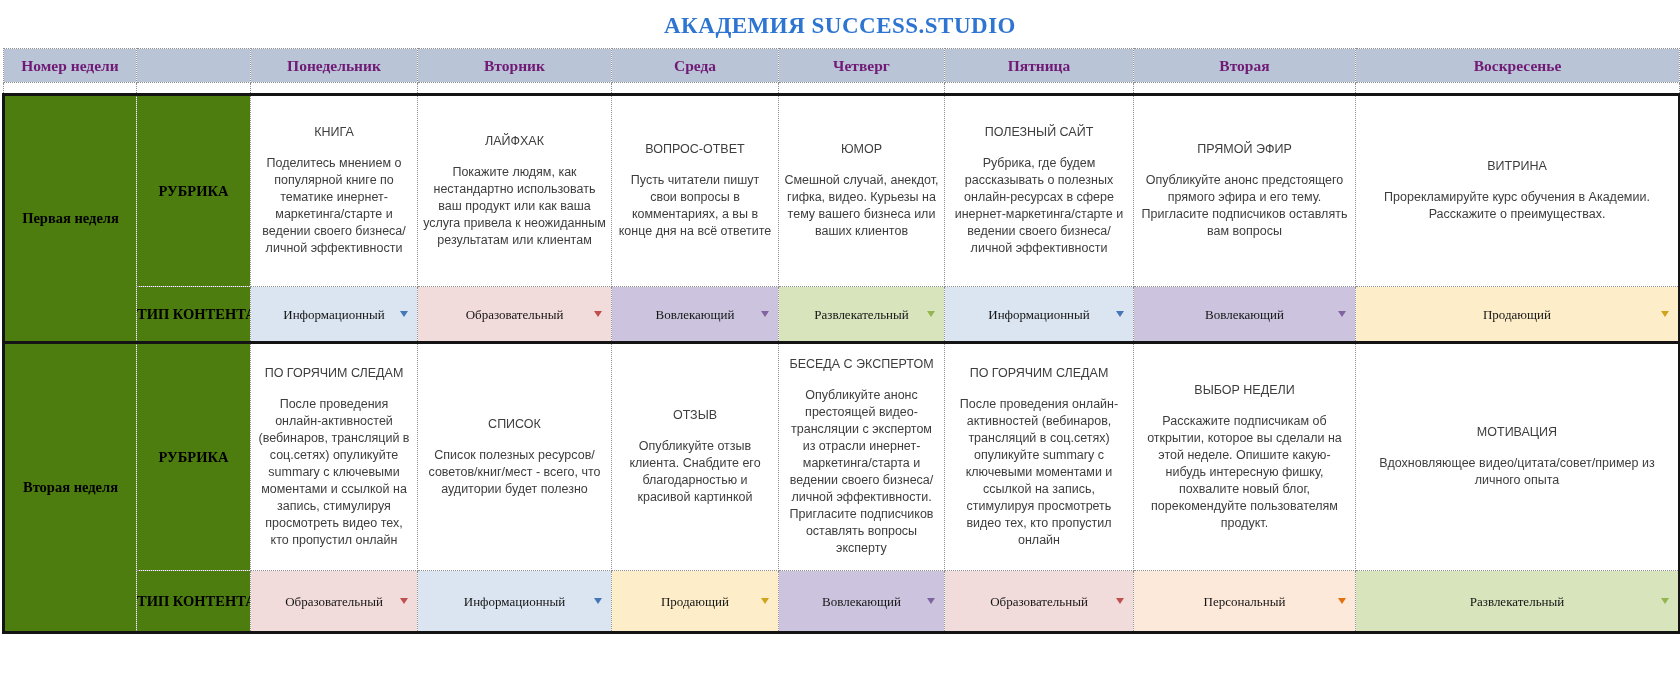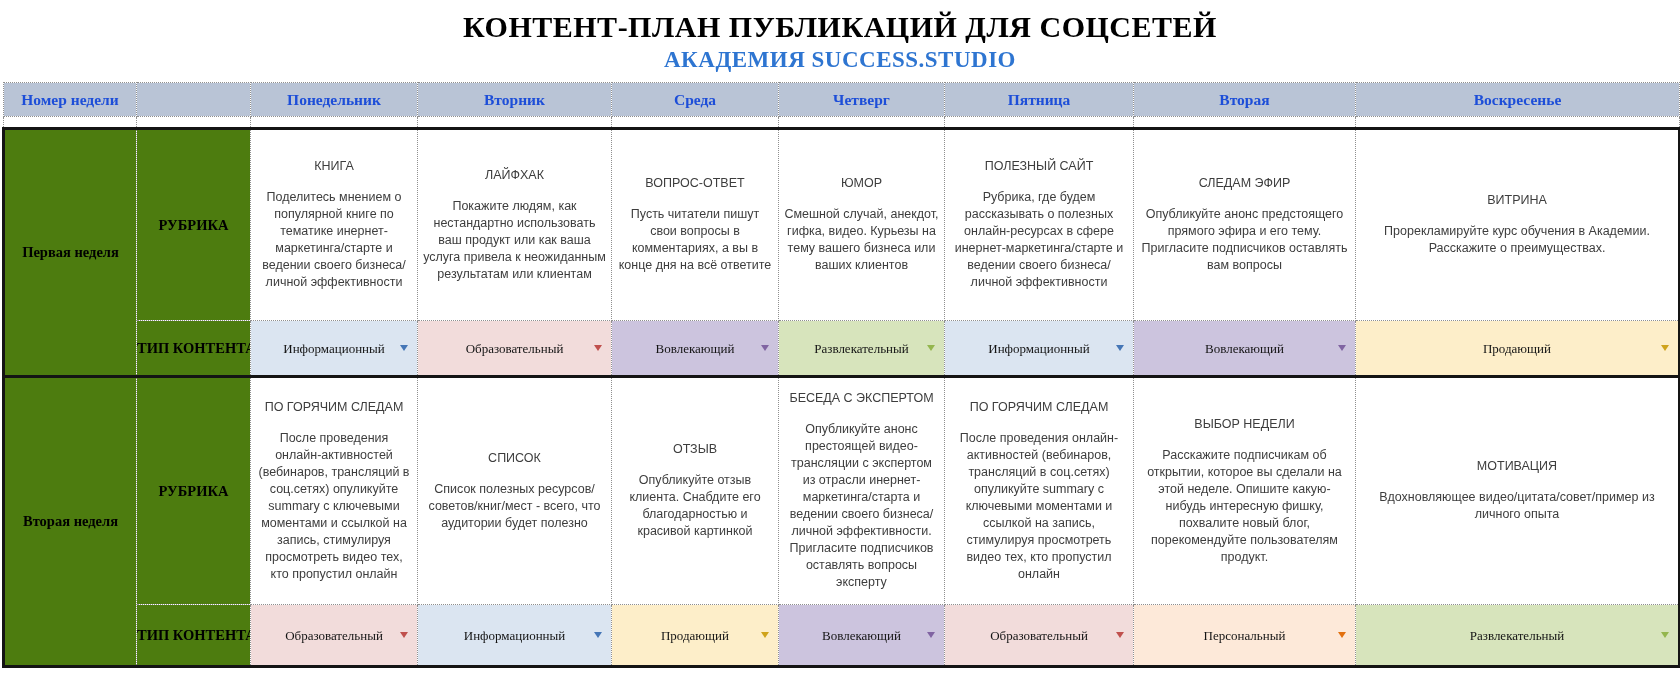--- a/index.html
+++ b/index.html
@@ -22,21 +22,21 @@
   table {
     border-collapse:collapse; table-layout:fixed;
     width:1676px; margin:9px 0 0 2px;
   }
   td {
     border:1px dotted #8f8f8f;
     vertical-align:middle; text-align:center; overflow:hidden;
   }
   tr.header-row td {
     font-family:"Liberation Serif", serif;
-    font-weight:bold; font-size:15.5px; height:34px; color:#1d4ed8;
+    font-weight:bold; font-size:15.5px; height:34px; color:#701a75;
   }
   tr.spacer-row td { height:12px; }
   .week-label, .row-label {
     font-family:"Liberation Serif", serif;
     font-weight:bold; font-size:14.5px; color:#000;
     background:#4d7c0f; white-space:nowrap;
   }
   tr.rubric-row-1 { height:192px; }
   tr.rubric-row-2 { height:228px; }
   tr.type-row-1 { height:56px; }
@@ -59,21 +59,20 @@
   }
   .bt { border-top:3px solid #141414; }
   .bb { border-bottom:3px solid #141414; }
   .bl { border-left:3px solid #141414; }
   .br { border-right:3px solid #141414; }
 </style>
 </head>
 <body>
 
 <div class="titles">
-  <div class="main-title">КОНТЕНТ-ПЛАН ПУБЛИКАЦИЙ ДЛЯ СОЦСЕТЕЙ</div>
   <div class="sub-title" style="color: rgb(46, 117, 209);">АКАДЕМИЯ SUCCESS.STUDIO</div>
 </div>
 
 <table>
   <colgroup>
     <col style="width:133px">
       <col style="width:114px">
       <col style="width:167px">
     <col style="width:194px">
       <col style="width:167px">
@@ -125,21 +124,21 @@
     </td>
     <td class="rubric-cell bt">
       <div class="rubric-title">ЮМОР</div>
       <div class="rubric-text">Смешной случай, анекдот, гифка, видео. Курьезы на тему вашего бизнеса или ваших клиентов</div>
     </td>
     <td class="rubric-cell bt">
       <div class="rubric-title">ПОЛЕЗНЫЙ САЙТ</div>
       <div class="rubric-text">Рубрика, где будем рассказывать о полезных онлайн-ресурсах в сфере инернет-маркетинга/старте и ведении своего бизнеса/личной эффективности</div>
     </td>
     <td class="rubric-cell bt">
-      <div class="rubric-title">СЛЕДАМ ЭФИР</div>
+      <div class="rubric-title">ПРЯМОЙ ЭФИР</div>
       <div class="rubric-text">Опубликуйте анонс предстоящего прямого эфира и его тему. Пригласите подписчиков оставлять вам вопросы</div>
     </td>
     <td class="rubric-cell bt br">
       <div class="rubric-title">ВИТРИНА</div>
       <div class="rubric-text">Прорекламируйте курс обучения в Академии. Расскажите о преимуществах.</div>
     </td>
   </tr>
 
   <tr class="type-row-1">
     <td class="row-label bb">ТИП КОНТЕНТА</td>

